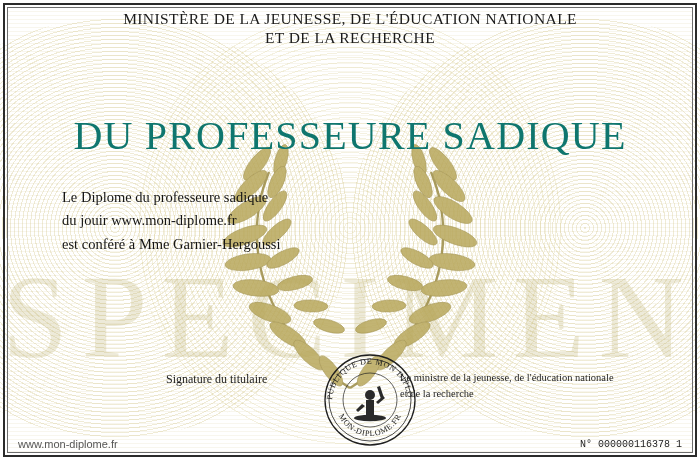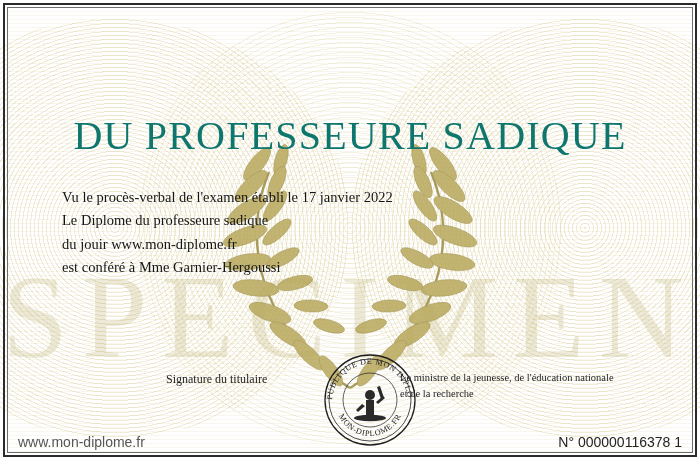--- a/index.html
+++ b/index.html
@@ -191,29 +191,29 @@
     font-size: 10.5px;
     line-height: 1.5;
     color: #1d1d1d;
   }
 
   .footer-left {
     position: absolute;
     left: 18px;
     bottom: 10px;
     font-family: "Liberation Sans", sans-serif;
-    font-size: 14px;
+    font-size: 11px;
     color: #555;
   }
   .footer-right {
     position: absolute;
     right: 18px;
     bottom: 10px;
-    font-family: Liberation Sans, sans-serif;
-    font-size: 14px;
+    font-family: Liberation Mono, monospace;
+    font-size: 10px;
     color: #222;
   }
 
   
   .seal {
     position: absolute;
     left: 322px;
     top: 352px;
     width: 96px;
     height: 96px;
@@ -285,25 +285,28 @@
         <ellipse cx="232" cy="138" rx="18" ry="6.5" transform="rotate(28 232 138)"></ellipse>
         <ellipse cx="220" cy="163" rx="18" ry="6.5" transform="rotate(14 220 163)"></ellipse>
         <ellipse cx="204" cy="186" rx="17" ry="6" transform="rotate(-2 204 186)"></ellipse>
         <ellipse cx="186" cy="206" rx="16" ry="6" transform="rotate(-16 186 206)"></ellipse>
       </g>
     </g>
   </svg>
 
   <div class="content">
 
+    <div class="ministry">
+      <span>MINISTÈRE DE LA JEUNESSE, DE L'ÉDUCATION NATIONALE</span>
+      <span class="line2">ET DE LA RECHERCHE</span>
+    </div>
 
     <div class="title2">DU PROFESSEURE SADIQUE</div>
 
     <div class="body-block">
-      <div>Vu le procès-verbal de l'examen établi le 17 janvier 2022</div>
       <div>Le Diplome du professeure sadique</div>
       <div>du jouir www.mon-diplome.fr</div>
       <div>est conféré à Mme Garnier-Hergoussi</div>
     </div>
 
 
     <div class="sig-left">Signature du titulaire</div>
 
     <div class="sig-right">
       <div>Le ministre de la jeunesse, de l'éducation nationale</div>

